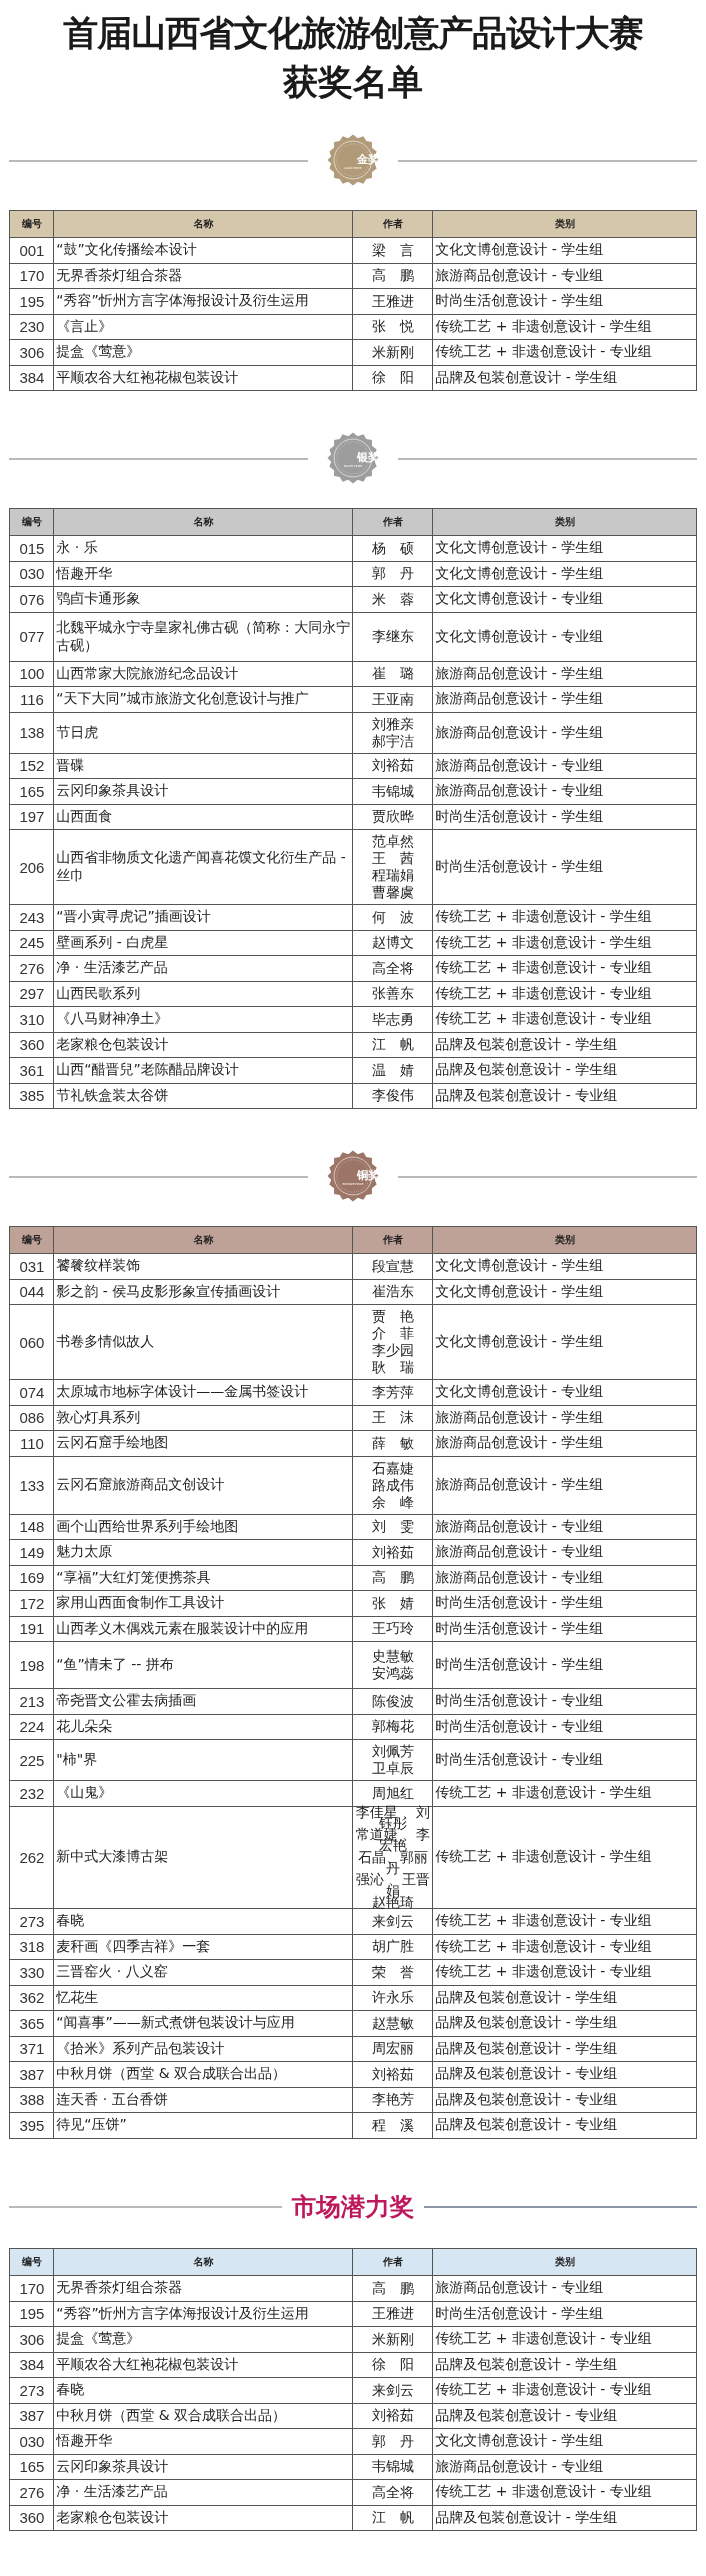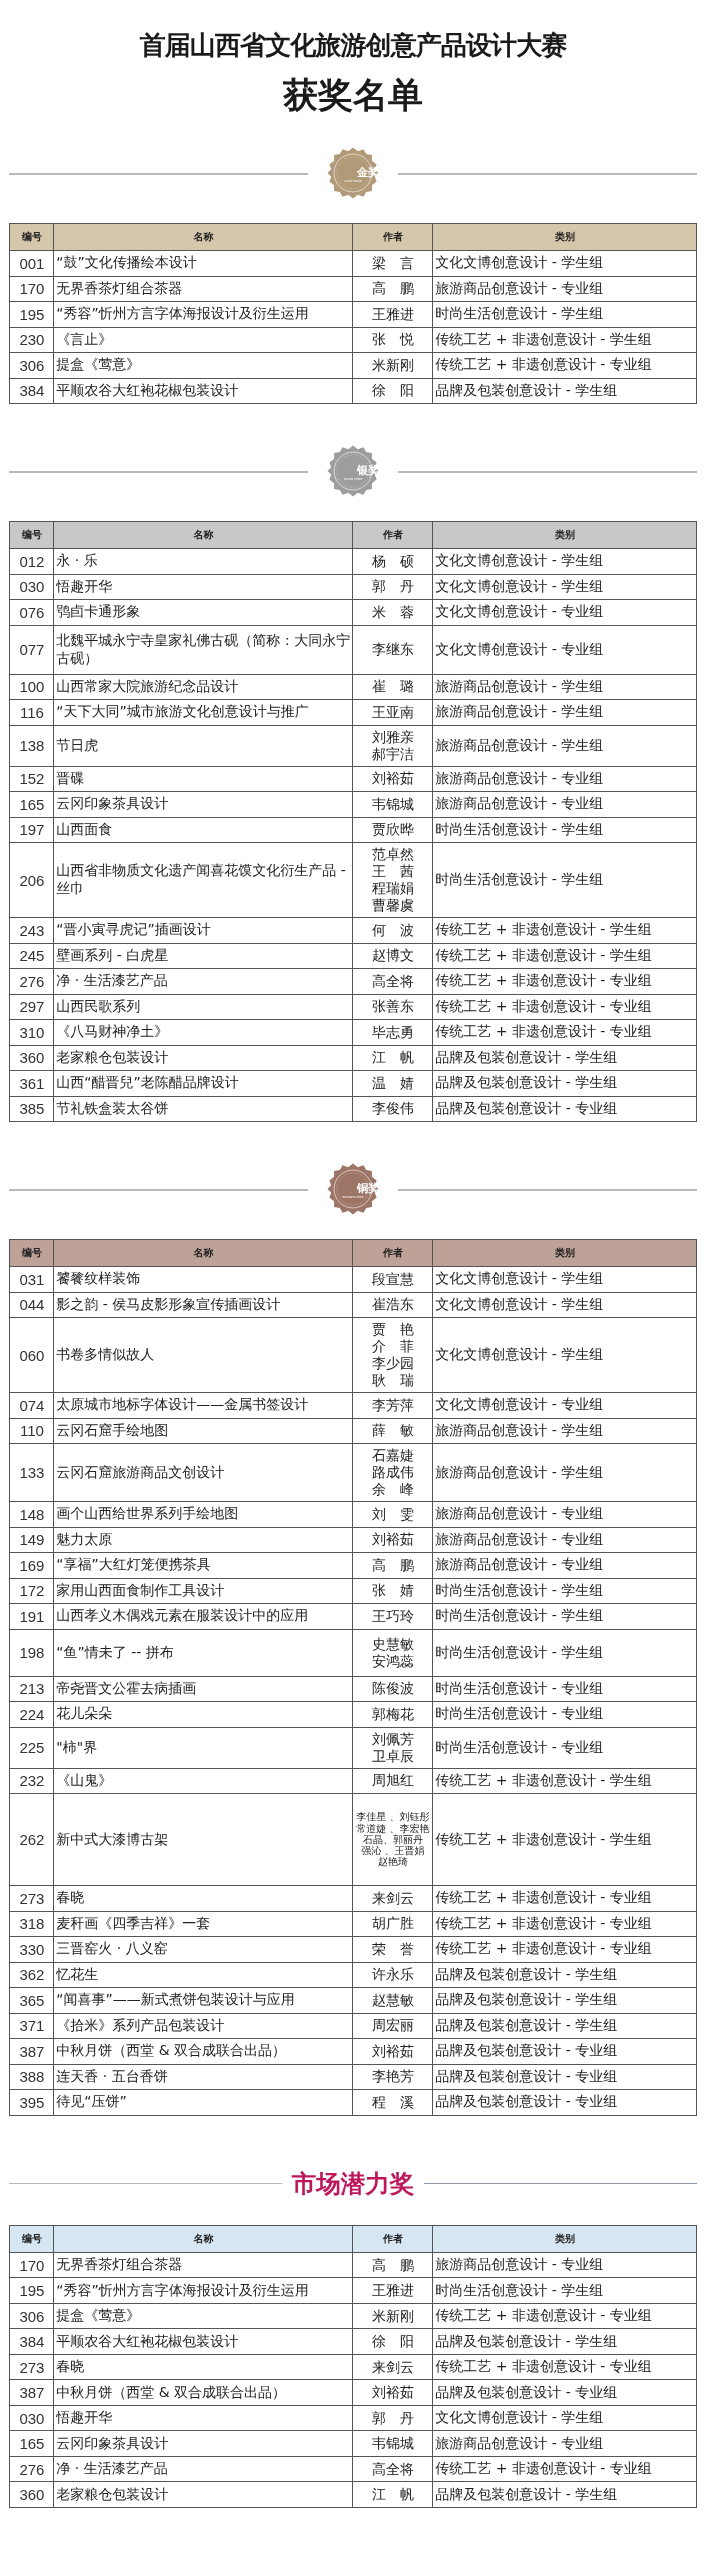--- a/index.html
+++ b/index.html
@@ -1,39 +1,39 @@
 <!DOCTYPE html>
 <html style="font-size:15px"><head>
 <meta charset="utf-8">
 <style>
   html,body{margin:0;padding:0;background:#fff;}
   body{width:706px;font-family:"DejaVu Sans","Liberation Sans",sans-serif;color:#222;}
   .title{ text-align:center; font-family:"DejaVu Serif","Liberation Serif",serif; font-weight:bold; color:#1a1a1a; }
-  .title .l1{ font-size:26px; padding-top:21px; letter-spacing:-0.9px; line-height:49px;}
+  .title .l1{ font-size:35px; padding-top:8px; letter-spacing:-0.9px; line-height:49px;}
   .title .l2{ font-size:35px; line-height:49px; }
   .divider{ position:relative; height:66px; margin:0 9.4px; }
   .divider .line{ position:absolute; top:50%; height:1.9px; background:#b9b9b9; }
   .divider .line.left{ left:0; width:299px; }
   .divider .line.right{ right:0; width:299px; }
   .medal{ position:absolute; left:50%; top:50%; transform:translate(-50%,-50%); width:53px; height:53px; }
   .medal svg{ width:53px; height:53px; display:block; }
   .medal .mtext{ position:absolute; left:0; right:0; top:18px; text-align:right; color:#fff; font-weight:bold; font-size:11.3px; font-family:"DejaVu Sans",sans-serif; }
   .medal .msub{ position:absolute; left:0; right:0; top:32px; text-align:center; color:#fff; font-size:2.8px; }
   .text-heading{ position:relative; height:66px; margin:0 9.4px; }
   .text-heading .line{ position:absolute; top:50%; height:1.9px; background:#b9b9b9; }
   .text-heading .line.left{ left:0; width:273px; }
   .text-heading .line.right{ right:0; width:273px; background:#8d96a4;}
   .text-heading .label{ position:absolute; left:50%; top:50%; transform:translate(-50%,-50%); font-family:Liberation Sans, sans-serif; font-size:24.5px; font-weight:bold; color:#be185d; white-space:nowrap;text-align:right; }
   table.awards{ border-collapse:collapse; margin:0 9.4px; width:687px; table-layout:fixed; font-size:14px; }
   table.awards th, table.awards td{ border:1.4px solid #555; padding:0 1.9px; height:24.5px; vertical-align:middle; }
   table.awards th{ font-weight:bold; font-size:10px; height:26px; color:#222; }
   table.awards td.num{ text-align:center; font-family:"Liberation Sans",sans-serif; font-size:15px; color:#333; }
   table.awards td.name{ text-align:left; }
   table.awards td.author{ text-align:center; letter-spacing:0; white-space:pre-line; line-height:17px; }
-  table.awards td.author.tiny{ font-size:10px; line-height:11.3px; }
+  table.awards td.author.tiny{ font-size:14px; line-height:11.3px; }
   table.awards td.cat{ text-align:left; }
   col.c1{ width:44px; } col.c2{ width:299px; } col.c3{ width:80px; } col.c4{ width:264px; }
   .gold th{ background:#d5c7ac; }
   .silver th{ background:#c8c8c8; }
   .bronze th{ background:#bea298; }
   .market th{ background:#d6e6f3; }
   .spacer-s{ height:17px; }
   .spacer-m{ height:34px; }
 </style>
 </head>
@@ -141,21 +141,21 @@
   <thead>
       <tr>
     <th>编号</th>
     <th>名称</th>
     <th>作者</th>
     <th>类别</th>
   </tr>
     </thead>
   <tbody>
       <tr>
-        <td class="num">012</td>
+        <td class="num">015</td>
         <td class="name">永 · 乐</td>
         <td class="author">杨　硕</td>
         <td class="cat">文化文博创意设计 - 学生组</td>
       </tr>
       <tr>
         <td class="num">030</td>
         <td class="name">悟趣开华</td>
         <td class="author">郭　丹</td>
         <td class="cat">文化文博创意设计 - 学生组</td>
       </tr>
@@ -321,20 +321,26 @@
 耿　瑞</td>
         <td class="cat">文化文博创意设计 - 学生组</td>
       </tr>
       <tr>
         <td class="num">074</td>
         <td class="name">太原城市地标字体设计——金属书签设计</td>
         <td class="author">李芳萍</td>
         <td class="cat">文化文博创意设计 - 专业组</td>
       </tr>
       <tr>
+        <td class="num">086</td>
+        <td class="name">敦心灯具系列</td>
+        <td class="author">王　沫</td>
+        <td class="cat">旅游商品创意设计 - 学生组</td>
+      </tr>
+      <tr>
         <td class="num">110</td>
         <td class="name">云冈石窟手绘地图</td>
         <td class="author">薛　敏</td>
         <td class="cat">旅游商品创意设计 - 学生组</td>
       </tr>
       <tr style="height: 58px;">
         <td class="num">133</td>
         <td class="name">云冈石窟旅游商品文创设计</td>
         <td class="author">石嘉婕
 路成伟

